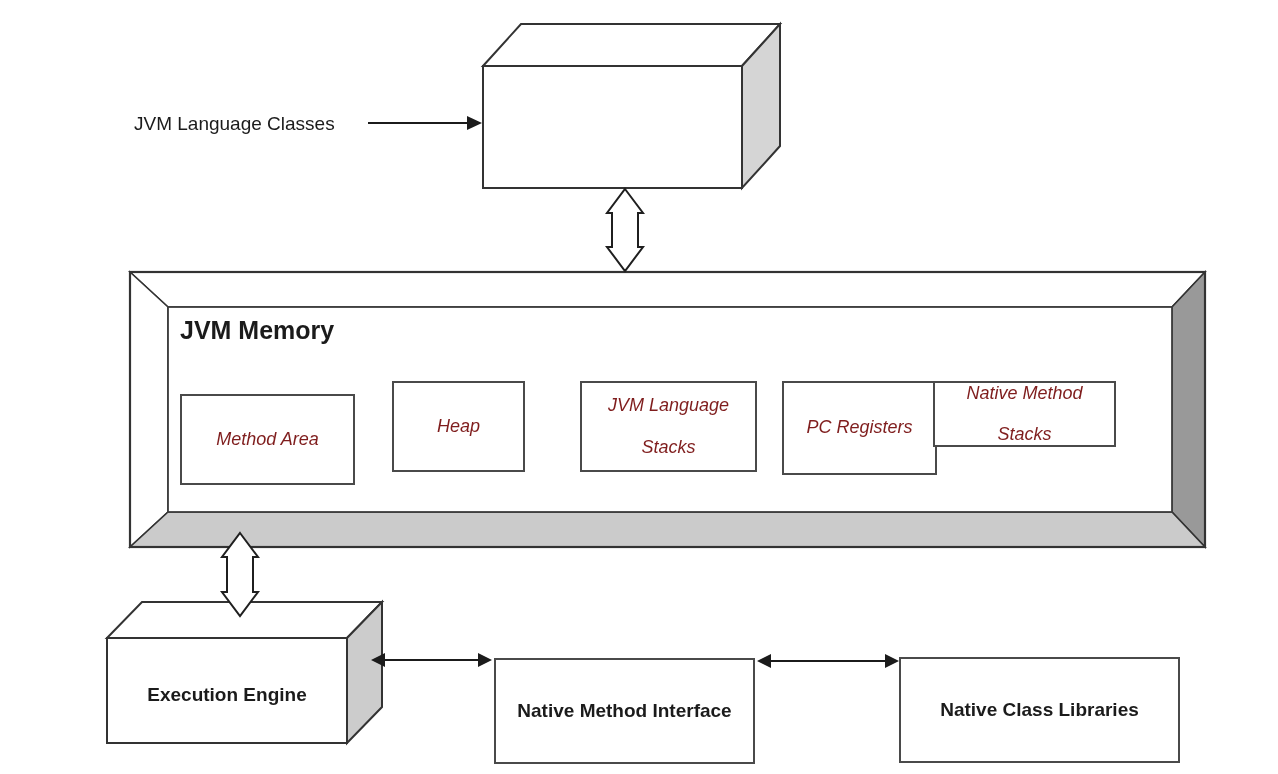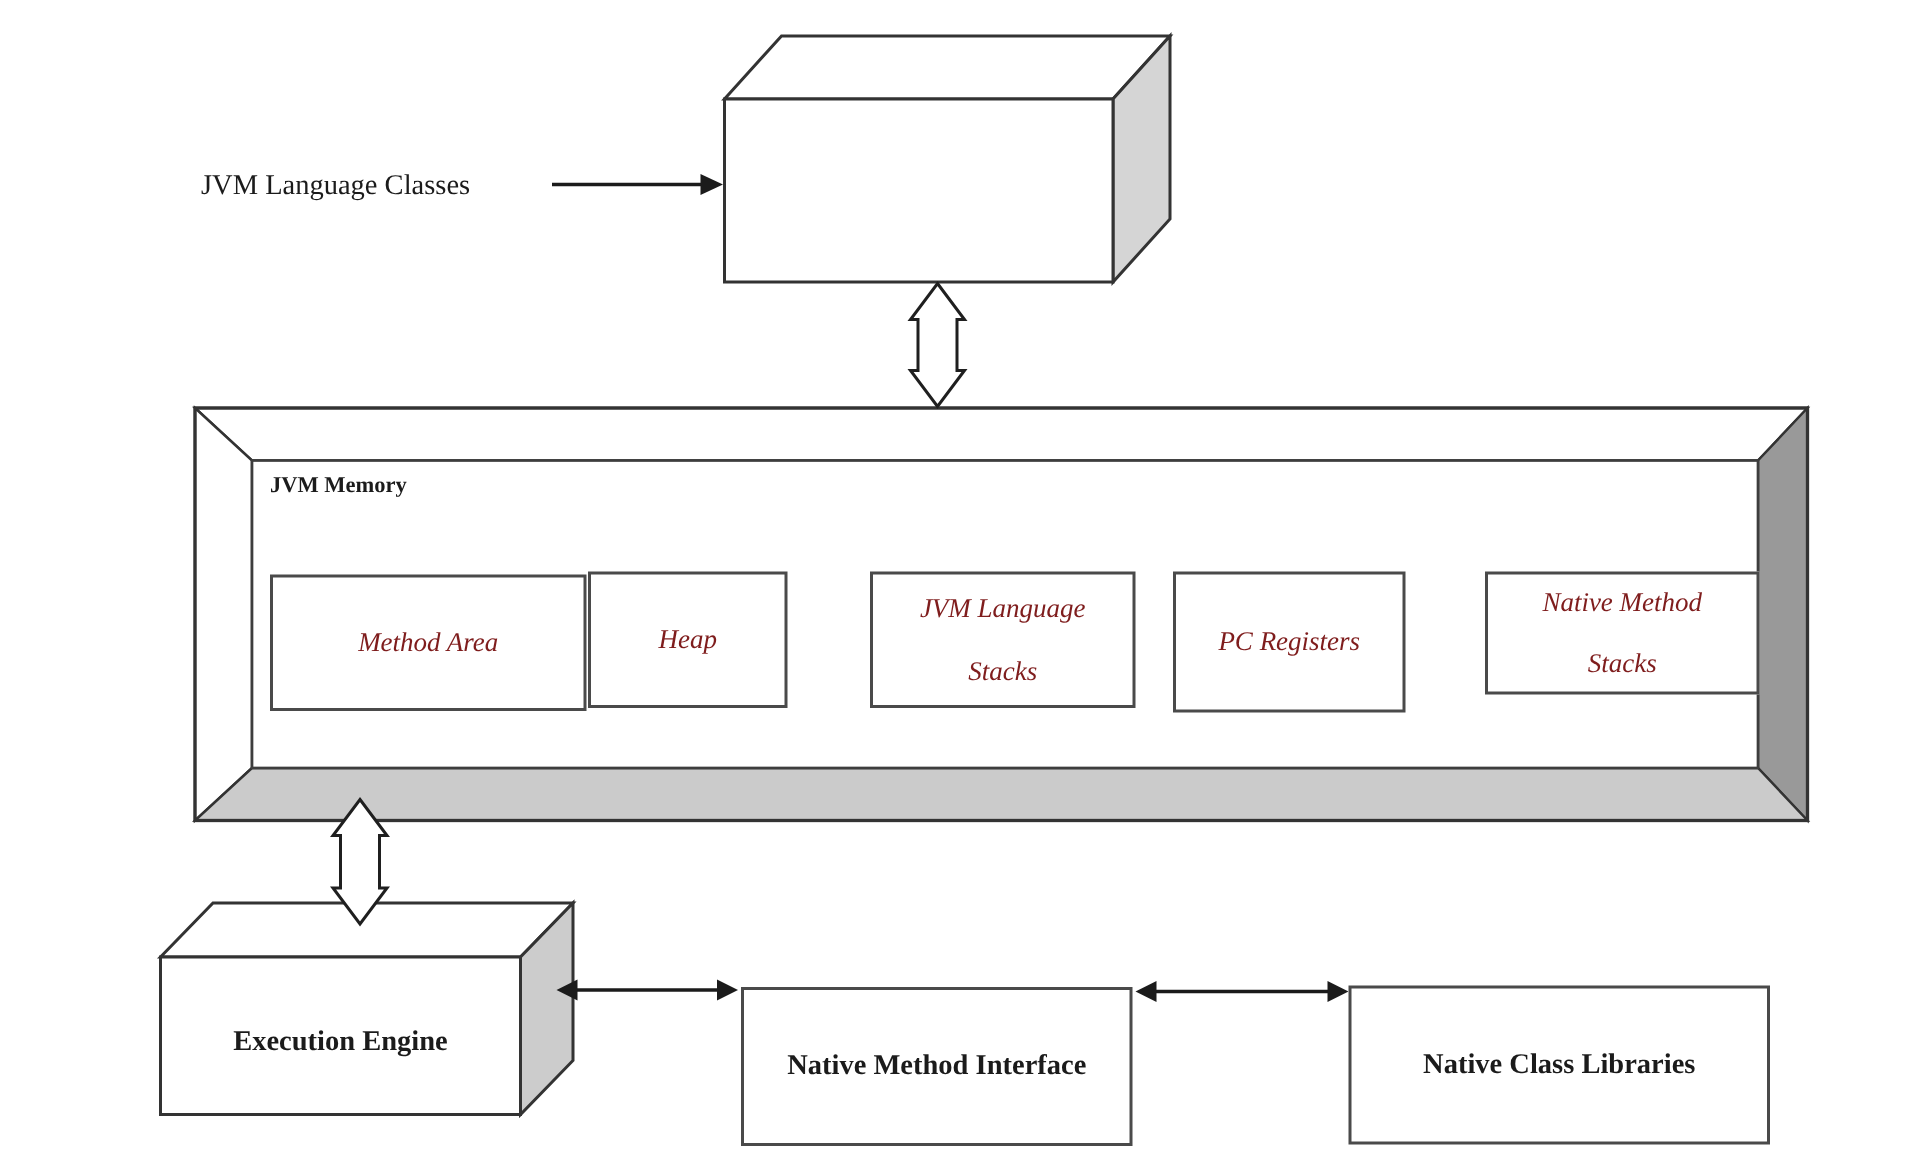--- a/index.html
+++ b/index.html
@@ -1,20 +1,20 @@
 <!DOCTYPE html>
 <html><head>
 <meta charset="utf-8">
 <style>
   html,body{margin:0;padding:0;background:#ffffff;}
   .canvas{
     position:relative;
     width:1278px;height:774px;
     background:#ffffff;
-    font-family:Liberation Serif, serif;
+    font-family:Liberation Sans, sans-serif;
     color:#1b1b1b;
     overflow:hidden;
   }
   .canvas svg{position:absolute;left:0;top:0;}
   .lbl{
     position:absolute;
     color:#1b1b1b;
     white-space:nowrap;
     font-size:19px;
   }
@@ -22,21 +22,21 @@
     position:absolute;
     display:flex;align-items:center;justify-content:center;
     text-align:center;
     font-weight:bold;
     font-size:19px;
     color:#1b1b1b;
   }
   .title-lbl{
     position:absolute;
     font-weight:bold;
-    font-size:15px;
+    font-size:25px;
     color:#1b1b1b;
     white-space:nowrap;
   }
   .mbox{
     position:absolute;
     box-sizing:border-box;
     border:2px solid #4a4a4a;
     background:#ffffff;
     display:flex;align-items:center;justify-content:center;
     text-align:center;
@@ -107,29 +107,29 @@
       <polygon points="757,661 771,654 771,668" fill="#1b1b1b"></polygon>
       <polygon points="899,661 885,654 885,668" fill="#1b1b1b"></polygon>
     </g>
   </svg>
 
   <div class="lbl" style="left:134px;top:113px;">JVM Language Classes</div>
 
 
   <div class="title-lbl" style="left:180px;top:316px;">JVM Memory</div>
 
-  <div class="mbox" style="left:180px;top:383px;width:211px;height:91px;text-align:center;">Method Area</div>
+  <div class="mbox" style="left:180px;top:394px;width:175px;height:91px;text-align:center;">Method Area</div>
 
   <div class="mbox" style="left:392px;top:381px;width:133px;height:91px;">Heap</div>
 
   <div class="mbox" style="left:580px;top:381px;width:177px;height:91px;">JVM Language Stacks</div>
 
   <div class="mbox" style="left:782px;top:381px;width:155px;height:94px;">PC Registers</div>
 
-  <div class="mbox" style="left:990px;top:381px;width:183px;height:82px;">Native Method Stacks</div>
+  <div class="mbox" style="left:933px;top:381px;width:183px;height:66px;">Native Method Stacks</div>
 
   <div class="face-lbl" style="left:107px;top:638px;width:240px;height:113px;">Execution Engine</div>
 
   <div class="flatbox" style="left:494px;top:610px;width:261px;height:106px;">Native Method Interface</div>
 
   <div class="flatbox" style="left:899px;top:609px;width:281px;height:106px;">Native Class Libraries</div>
 
 </div>
 
 </body></html>

